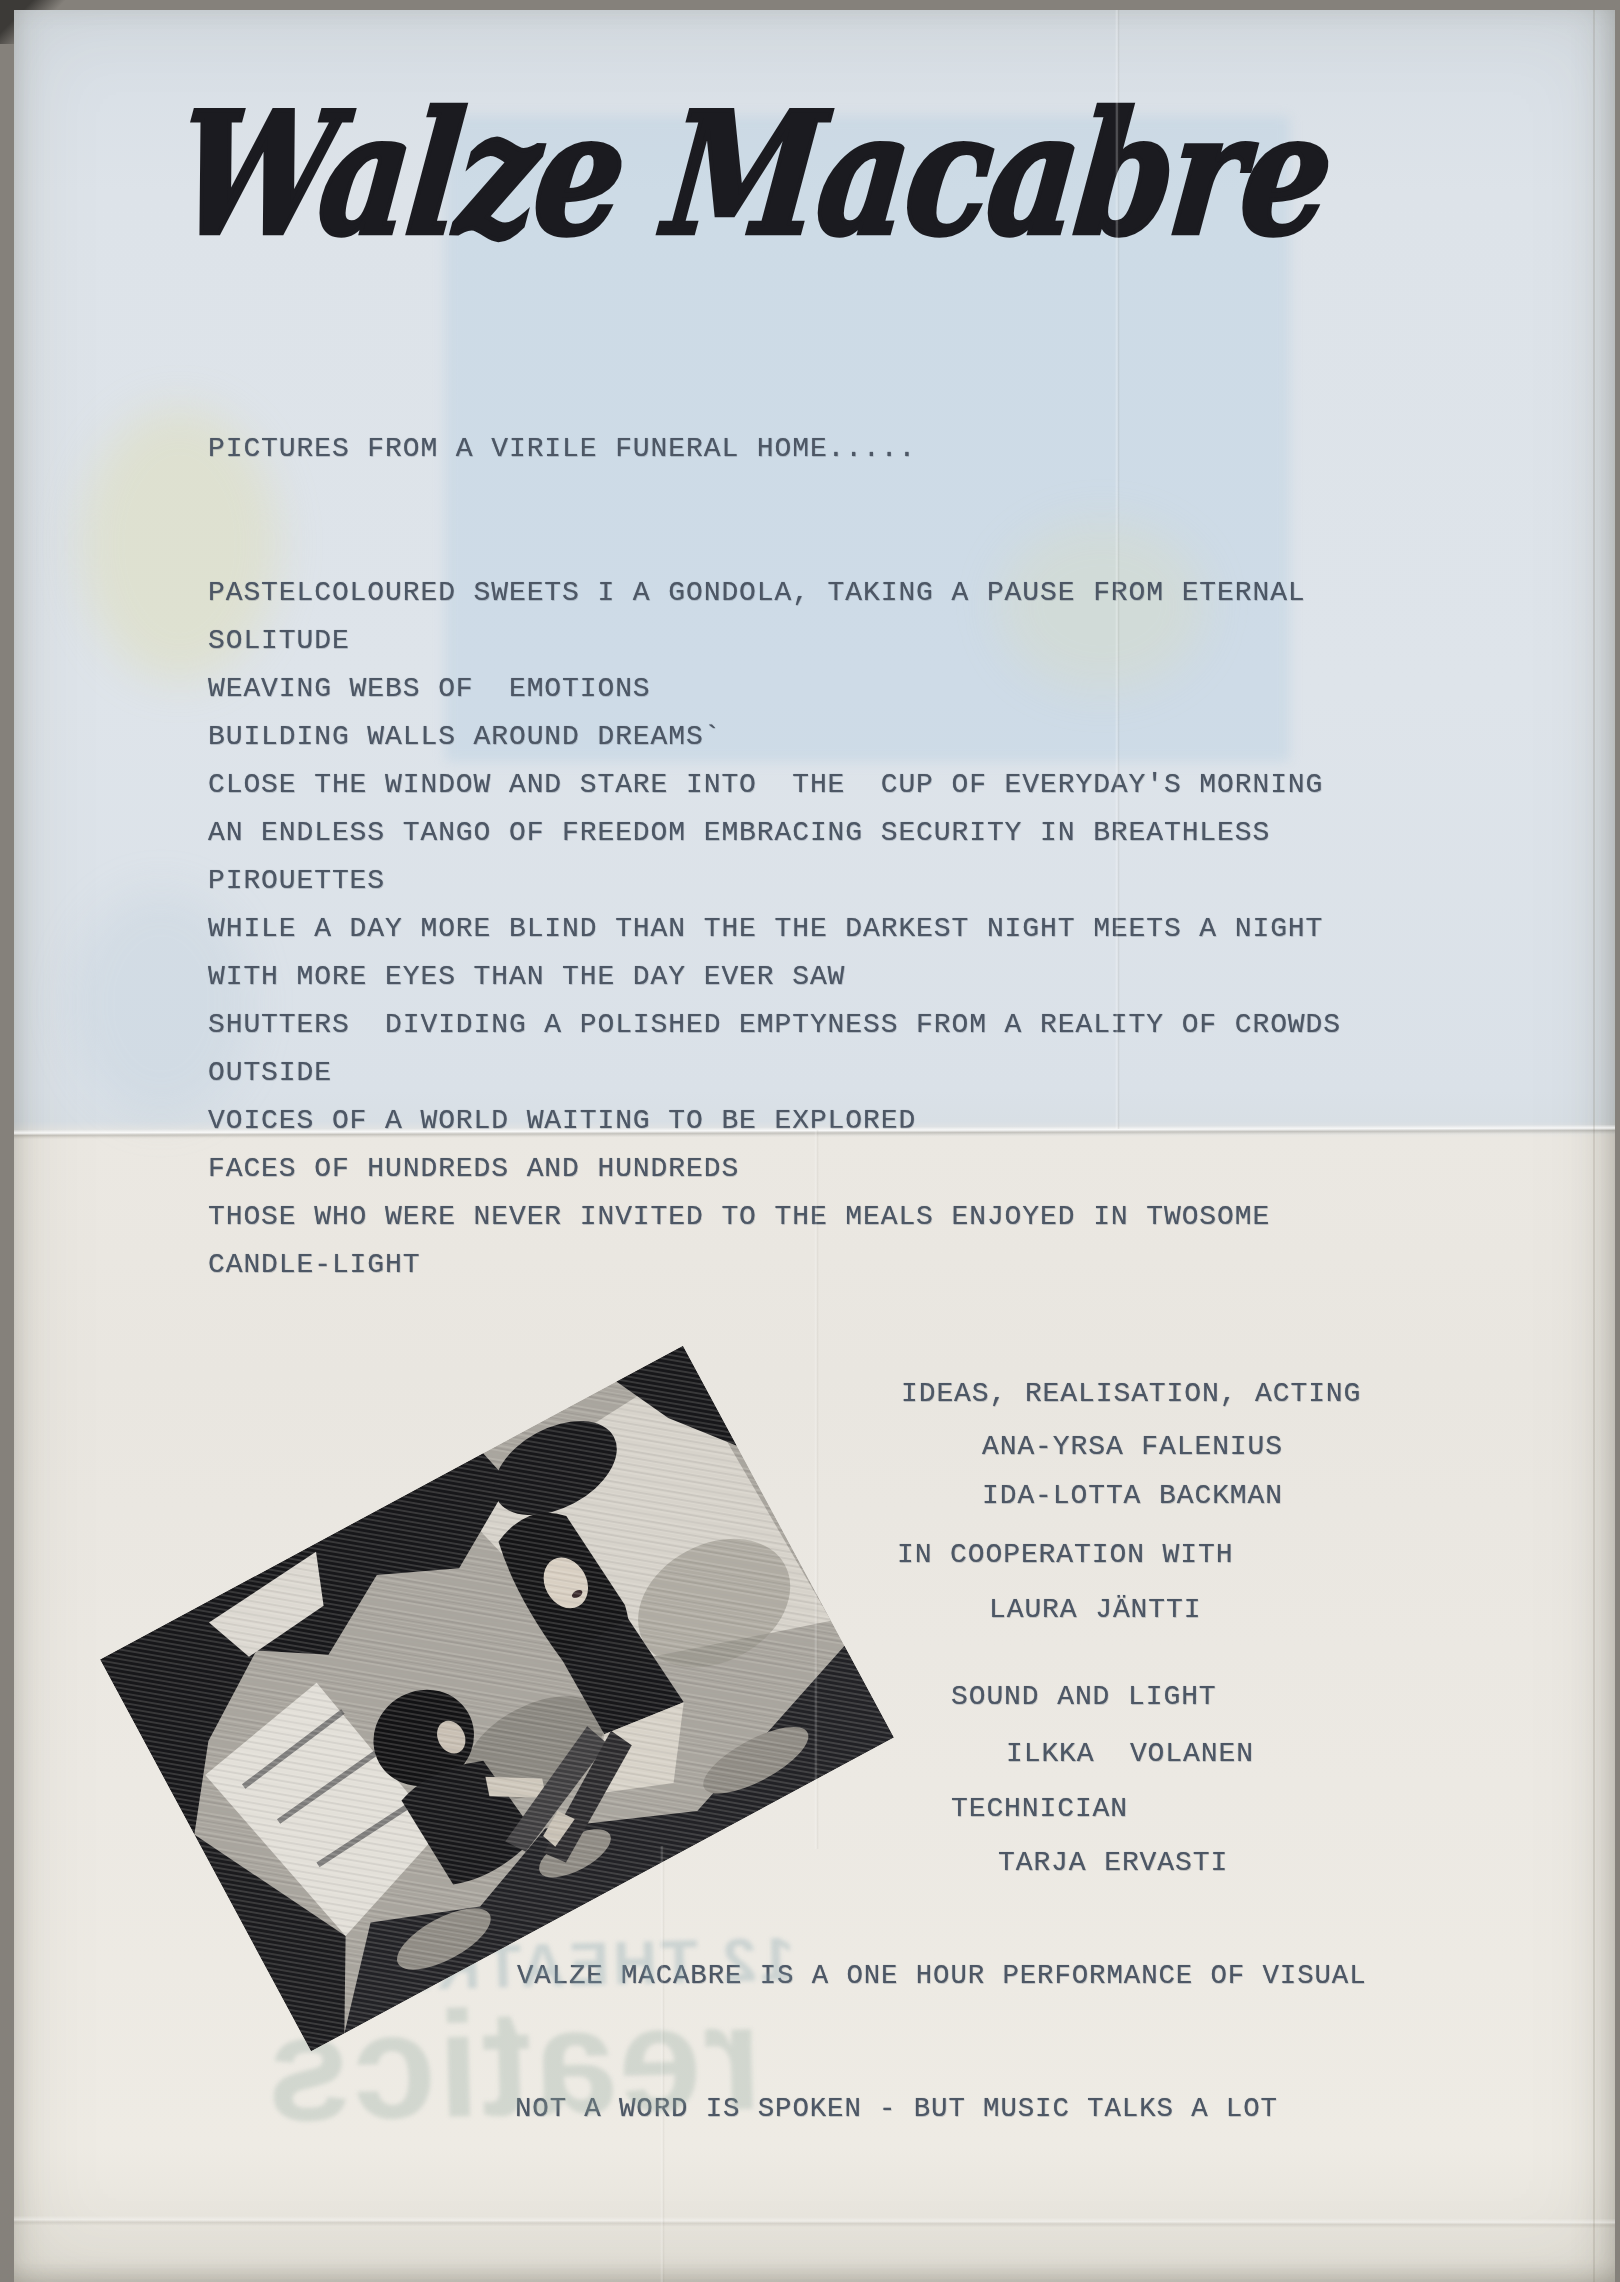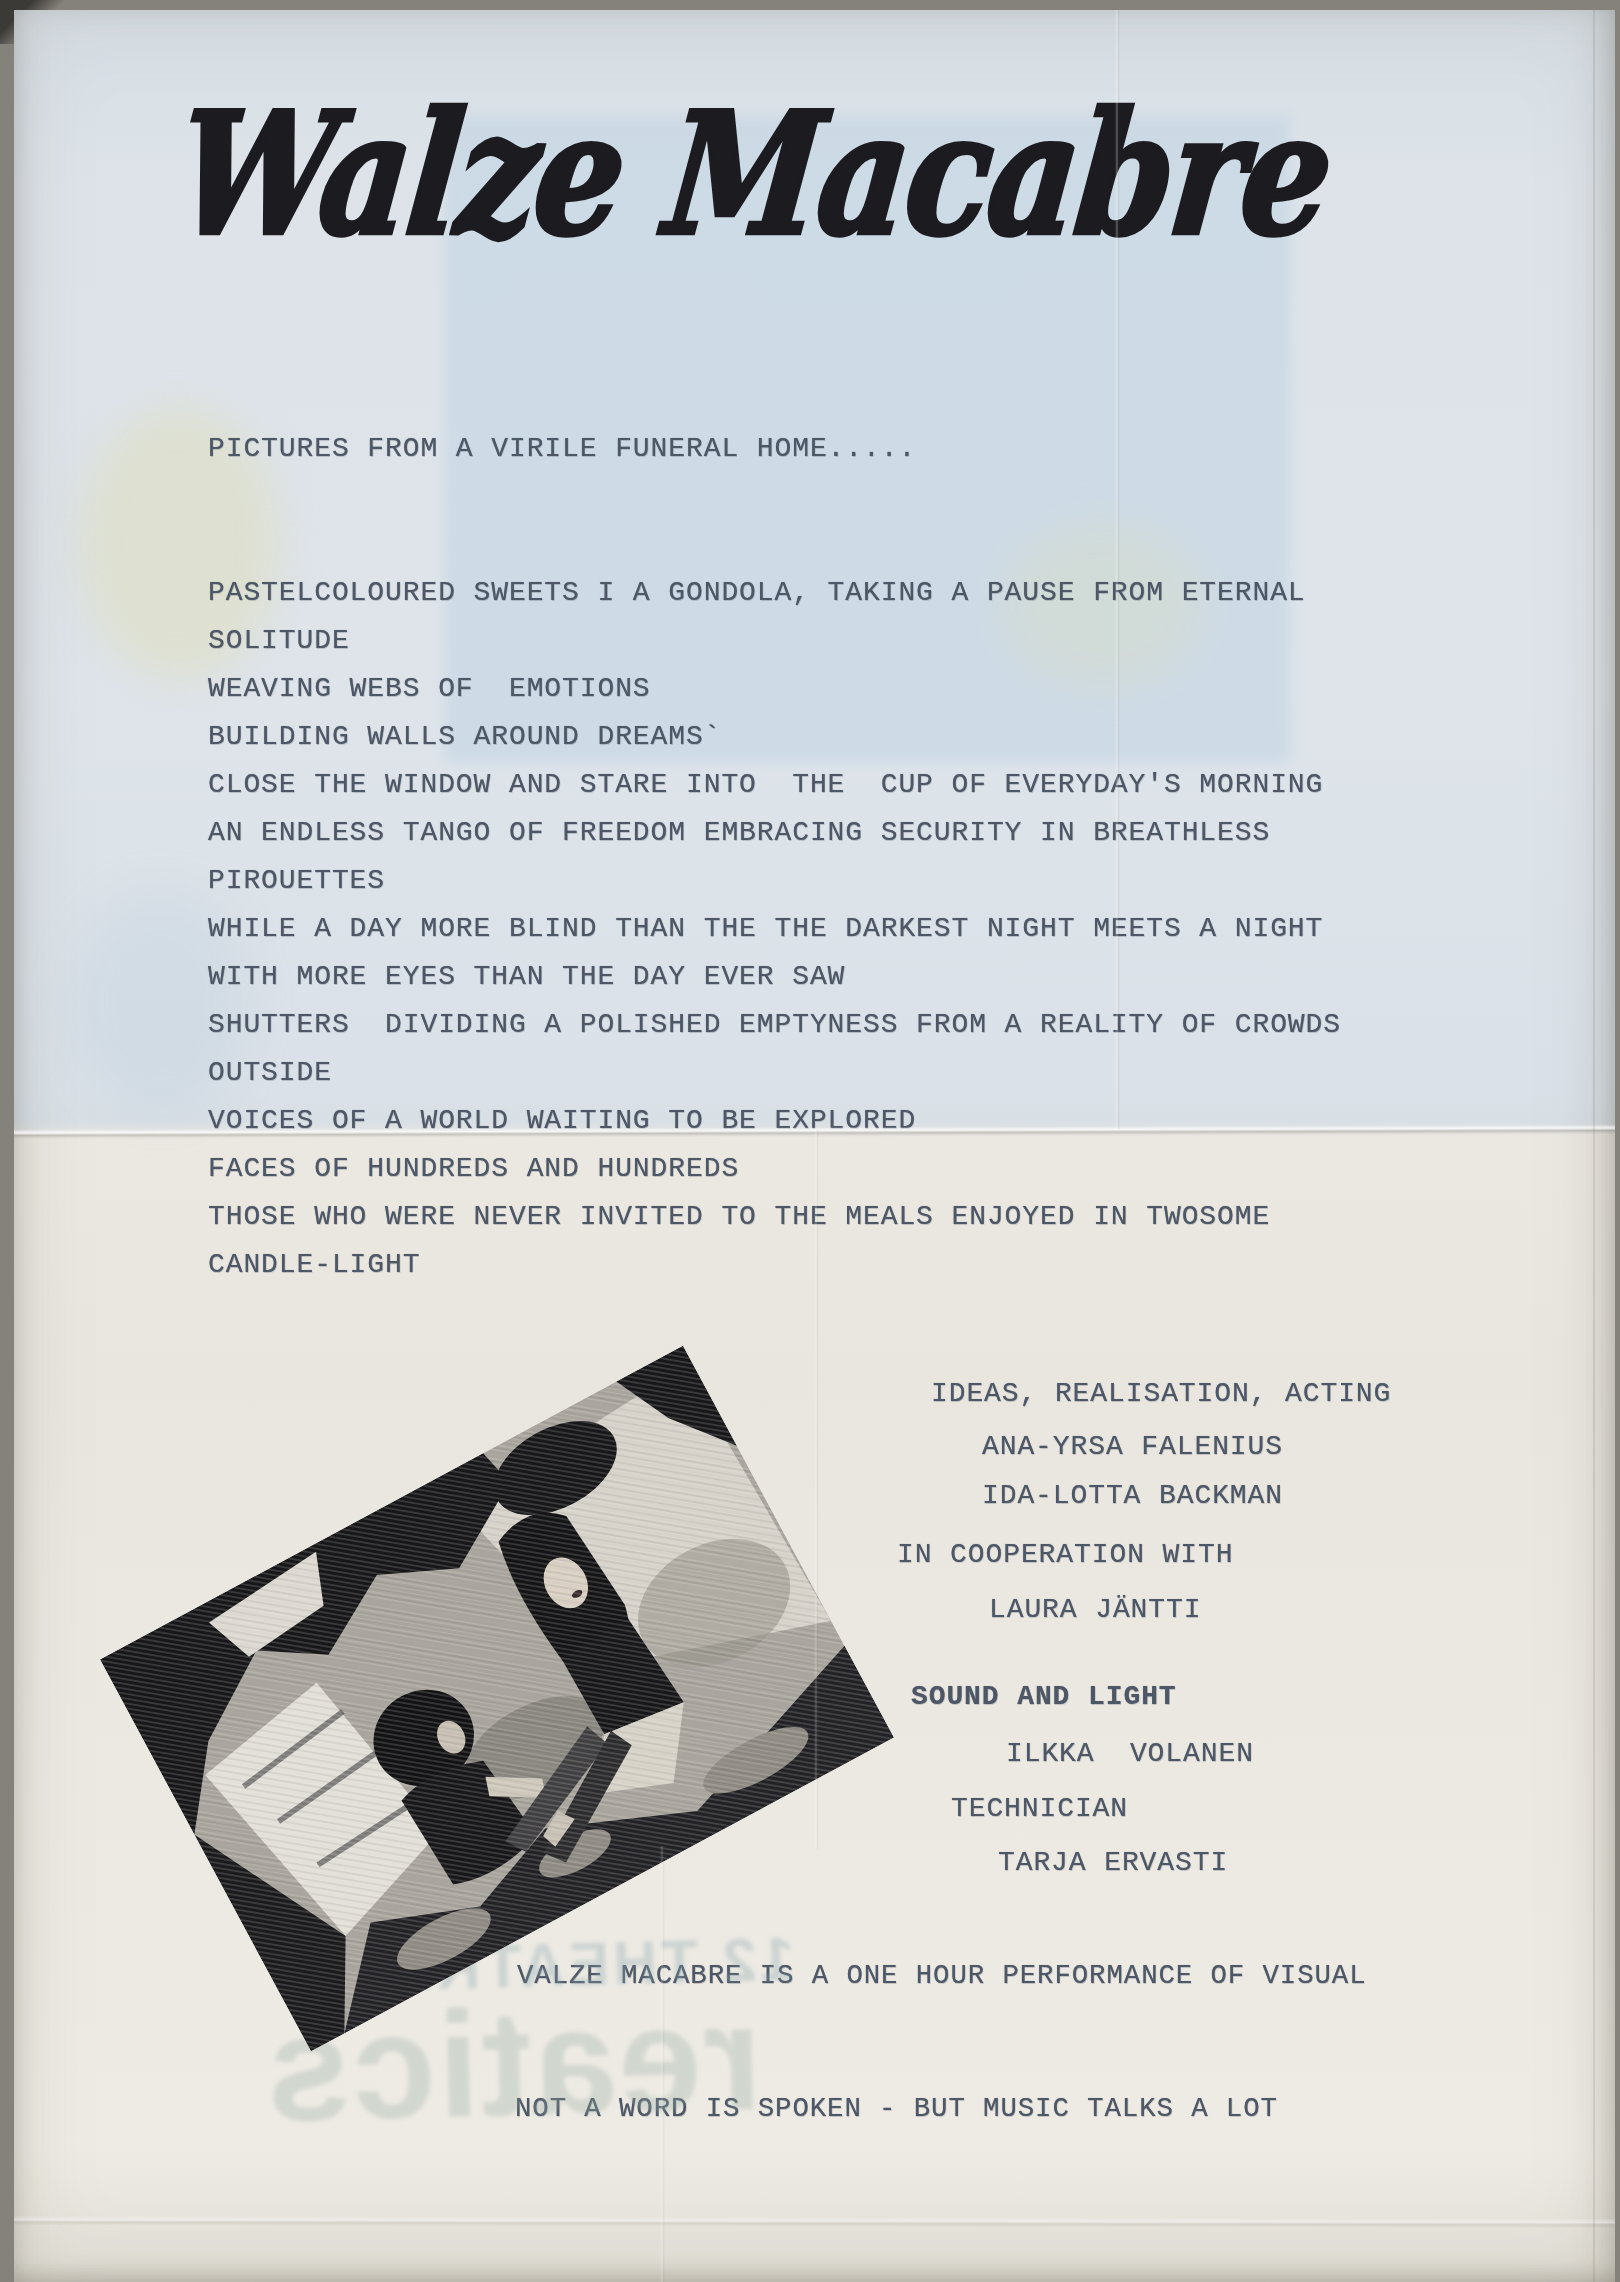--- a/index.html
+++ b/index.html
@@ -83,27 +83,27 @@
     <div class="stain b1"></div>
 
     <svg id="title-svg" viewBox="0 0 1290 240">
       <text x="38" y="188" transform="skewX(-6)" textLength="1215" lengthAdjust="spacingAndGlyphs">Walze Macabre</text>
     </svg>
 
     <div id="subtitle" class="typew">PICTURES FROM A VIRILE FUNERAL HOME.....</div>
 
     <div id="poem" class="typew"><div class="poem-line">PASTELCOLOURED SWEETS I A GONDOLA, TAKING A PAUSE FROM ETERNAL</div><div class="poem-line">SOLITUDE</div><div class="poem-line">WEAVING WEBS OF  EMOTIONS</div><div class="poem-line">BUILDING WALLS AROUND DREAMS`</div><div class="poem-line">CLOSE THE WINDOW AND STARE INTO  THE  CUP OF EVERYDAY'S MORNING</div><div class="poem-line">AN ENDLESS TANGO OF FREEDOM EMBRACING SECURITY IN BREATHLESS</div><div class="poem-line">PIROUETTES</div><div class="poem-line">WHILE A DAY MORE BLIND THAN THE THE DARKEST NIGHT MEETS A NIGHT</div><div class="poem-line">WITH MORE EYES THAN THE DAY EVER SAW</div><div class="poem-line">SHUTTERS  DIVIDING A POLISHED EMPTYNESS FROM A REALITY OF CROWDS</div><div class="poem-line">OUTSIDE</div><div class="poem-line">VOICES OF A WORLD WAITING TO BE EXPLORED</div><div class="poem-line">FACES OF HUNDREDS AND HUNDREDS</div><div class="poem-line">THOSE WHO WERE NEVER INVITED TO THE MEALS ENJOYED IN TWOSOME</div><div class="poem-line">CANDLE-LIGHT</div></div>
 
-    <div class="typew credit-role" style="left:887px;top:1368px;margin-left:30px;">IDEAS, REALISATION, ACTING</div>
+    <div class="typew credit-role" style="left:887px;top:1368px;">IDEAS, REALISATION, ACTING</div>
     <div class="typew credit-names" style="left:968px;top:1412px;"><div class="credit-name">ANA-YRSA FALENIUS</div><div class="credit-name">IDA-LOTTA BACKMAN</div></div>
 
     <div class="typew credit-role" style="left:883px;top:1529px;">IN COOPERATION WITH</div>
     <div class="typew credit-names" style="left:975px;top:1575px;"><div class="credit-name">LAURA JÄNTTI</div></div>
 
-    <div class="typew credit-role" style="left:897px;top:1671px;font-weight:bold;">SOUND AND LIGHT</div>
+    <div class="typew credit-role" style="left:937px;top:1671px;">SOUND AND LIGHT</div>
     <div class="typew credit-names" style="left:984px;top:1719px;margin-left:8px;"><div class="credit-name">ILKKA  VOLANEN</div></div>
 
     <div class="typew credit-role" style="left:937px;top:1783px;">TECHNICIAN</div>
     <div class="typew credit-names" style="left:984px;top:1828px;"><div class="credit-name">TARJA ERVASTI</div></div>
 
     <div id="footer-1" class="typew">VALZE MACABRE IS A ONE HOUR PERFORMANCE OF VISUAL</div>
     <div id="footer-3" class="typew">NOT A WORD IS SPOKEN - BUT MUSIC TALKS A LOT</div>
 
     <div id="ghost-1" class="ghost">12 THEATRE</div>
     <div id="ghost-2" class="ghost">reatics</div>

